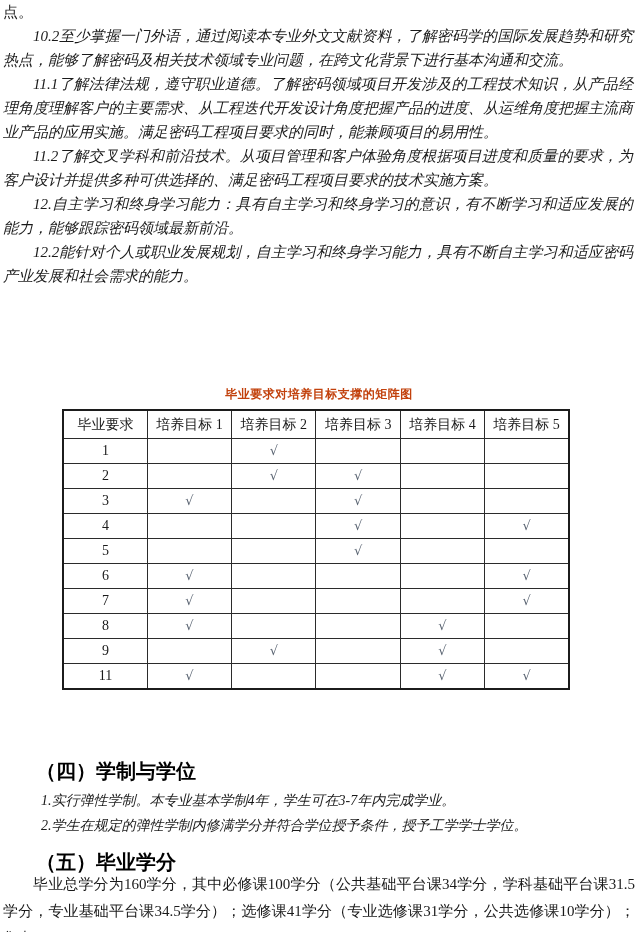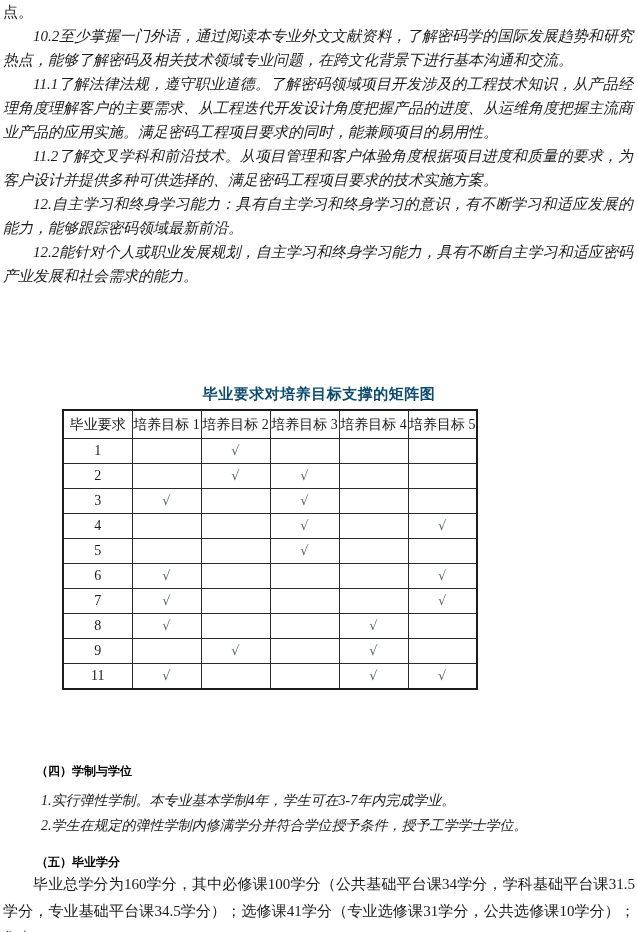--- a/index.html
+++ b/index.html
@@ -24,30 +24,30 @@
   .para { margin: 0; }
   .para.indent { text-indent: 2em; font-style: italic; }
   .table-title {
     position: absolute;
     top: 382px;
     left: 0;
     width: 100%;
     text-align: center;
     font-family: "Liberation Sans", "DejaVu Sans", sans-serif;
     font-weight: 700;
-    font-size: 15px;
+    font-size: 12px;
     line-height: 24px;
-    color: #0c4a6e;
+    color: #c2410c;
     letter-spacing: 0.5px;
   }
   table.matrix {
     position: absolute;
     top: 409px;
     left: 62px;
-    width: 416px;
+    width: 508px;
     table-layout: fixed;
     border-collapse: collapse;
     border: 2px solid #1c1c1c;
   }
   table.matrix th, table.matrix td {
     border: 1px solid #2b2b2b;
     text-align: center;
     vertical-align: middle;
     padding: 0;
     font-weight: 400;
@@ -59,21 +59,21 @@
     font-size: 13px;
     font-family: "DejaVu Sans", sans-serif;
   }
   .sec-heading {
     position: absolute;
     left: 3px;
     width: 600px;
     padding-left: 33px;
     font-family: "Liberation Sans", "DejaVu Sans", sans-serif;
     font-weight: 700;
-    font-size: 12px;
+    font-size: 20px;
     line-height: 22px;
     color: #000000;
   }
   #sec-heading-4 { top: 760px; }
   #sec-heading-5 { top: 851px; }
   .sec4-items {
     position: absolute;
     top: 788px;
     left: 13px;
     width: 630px;

